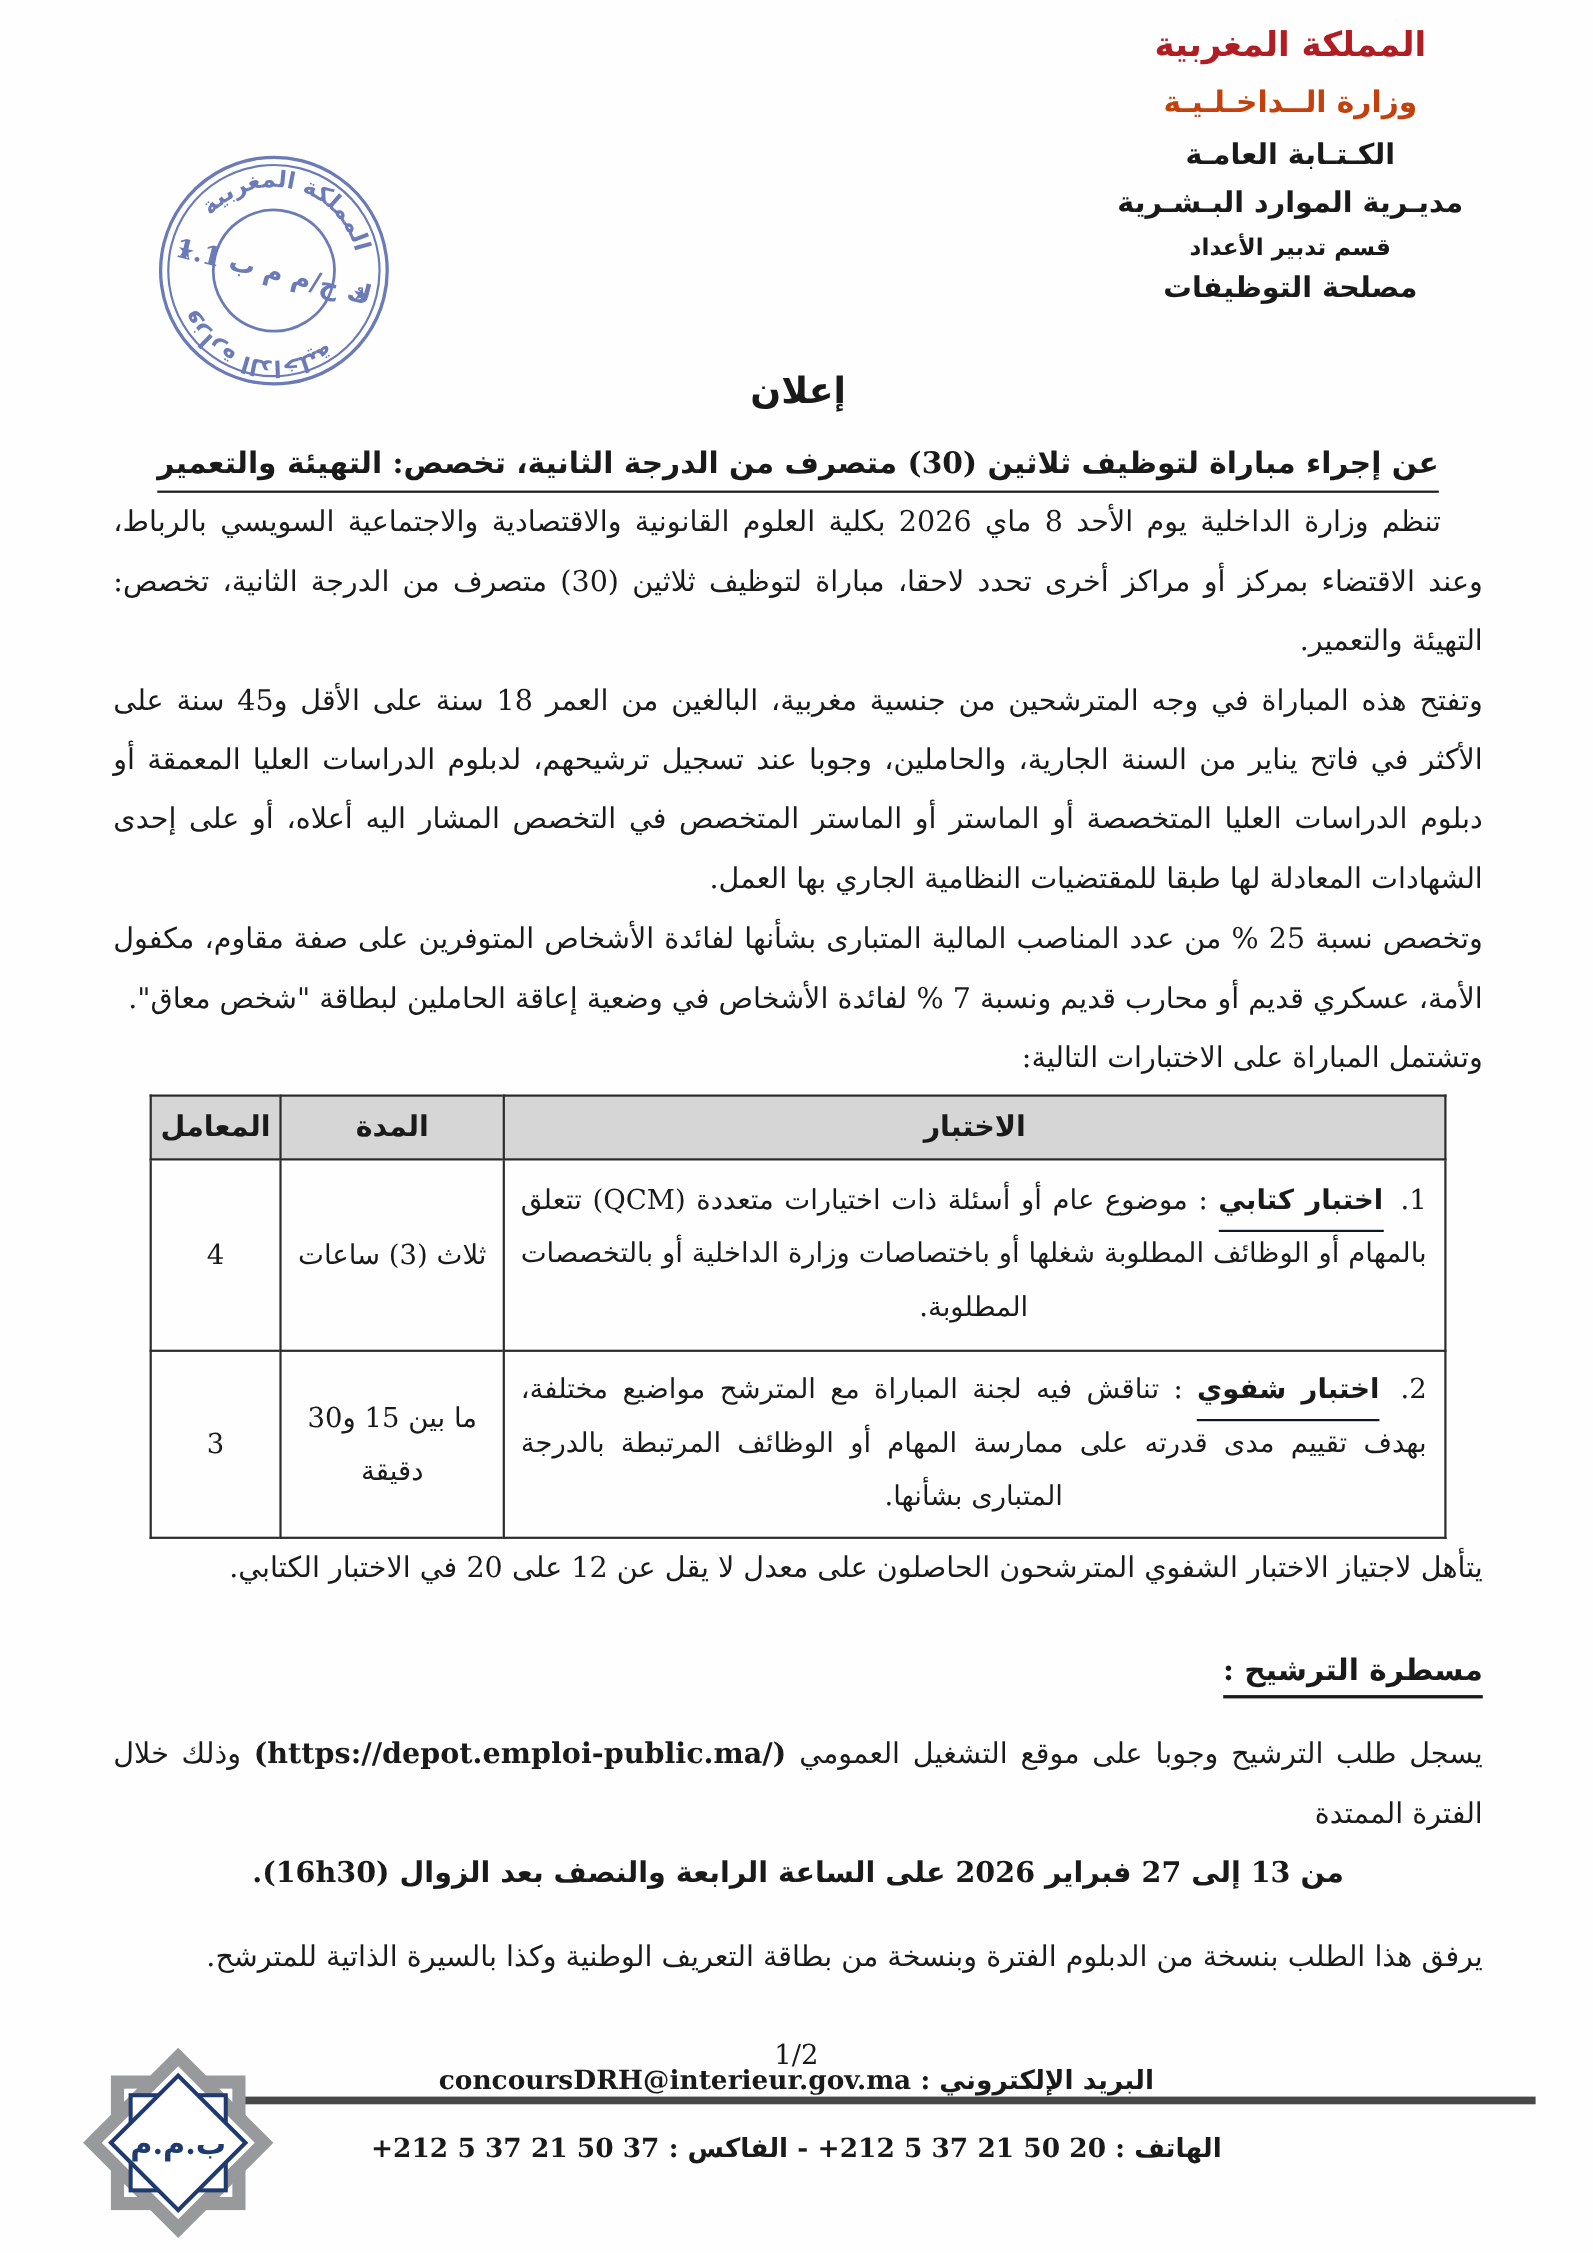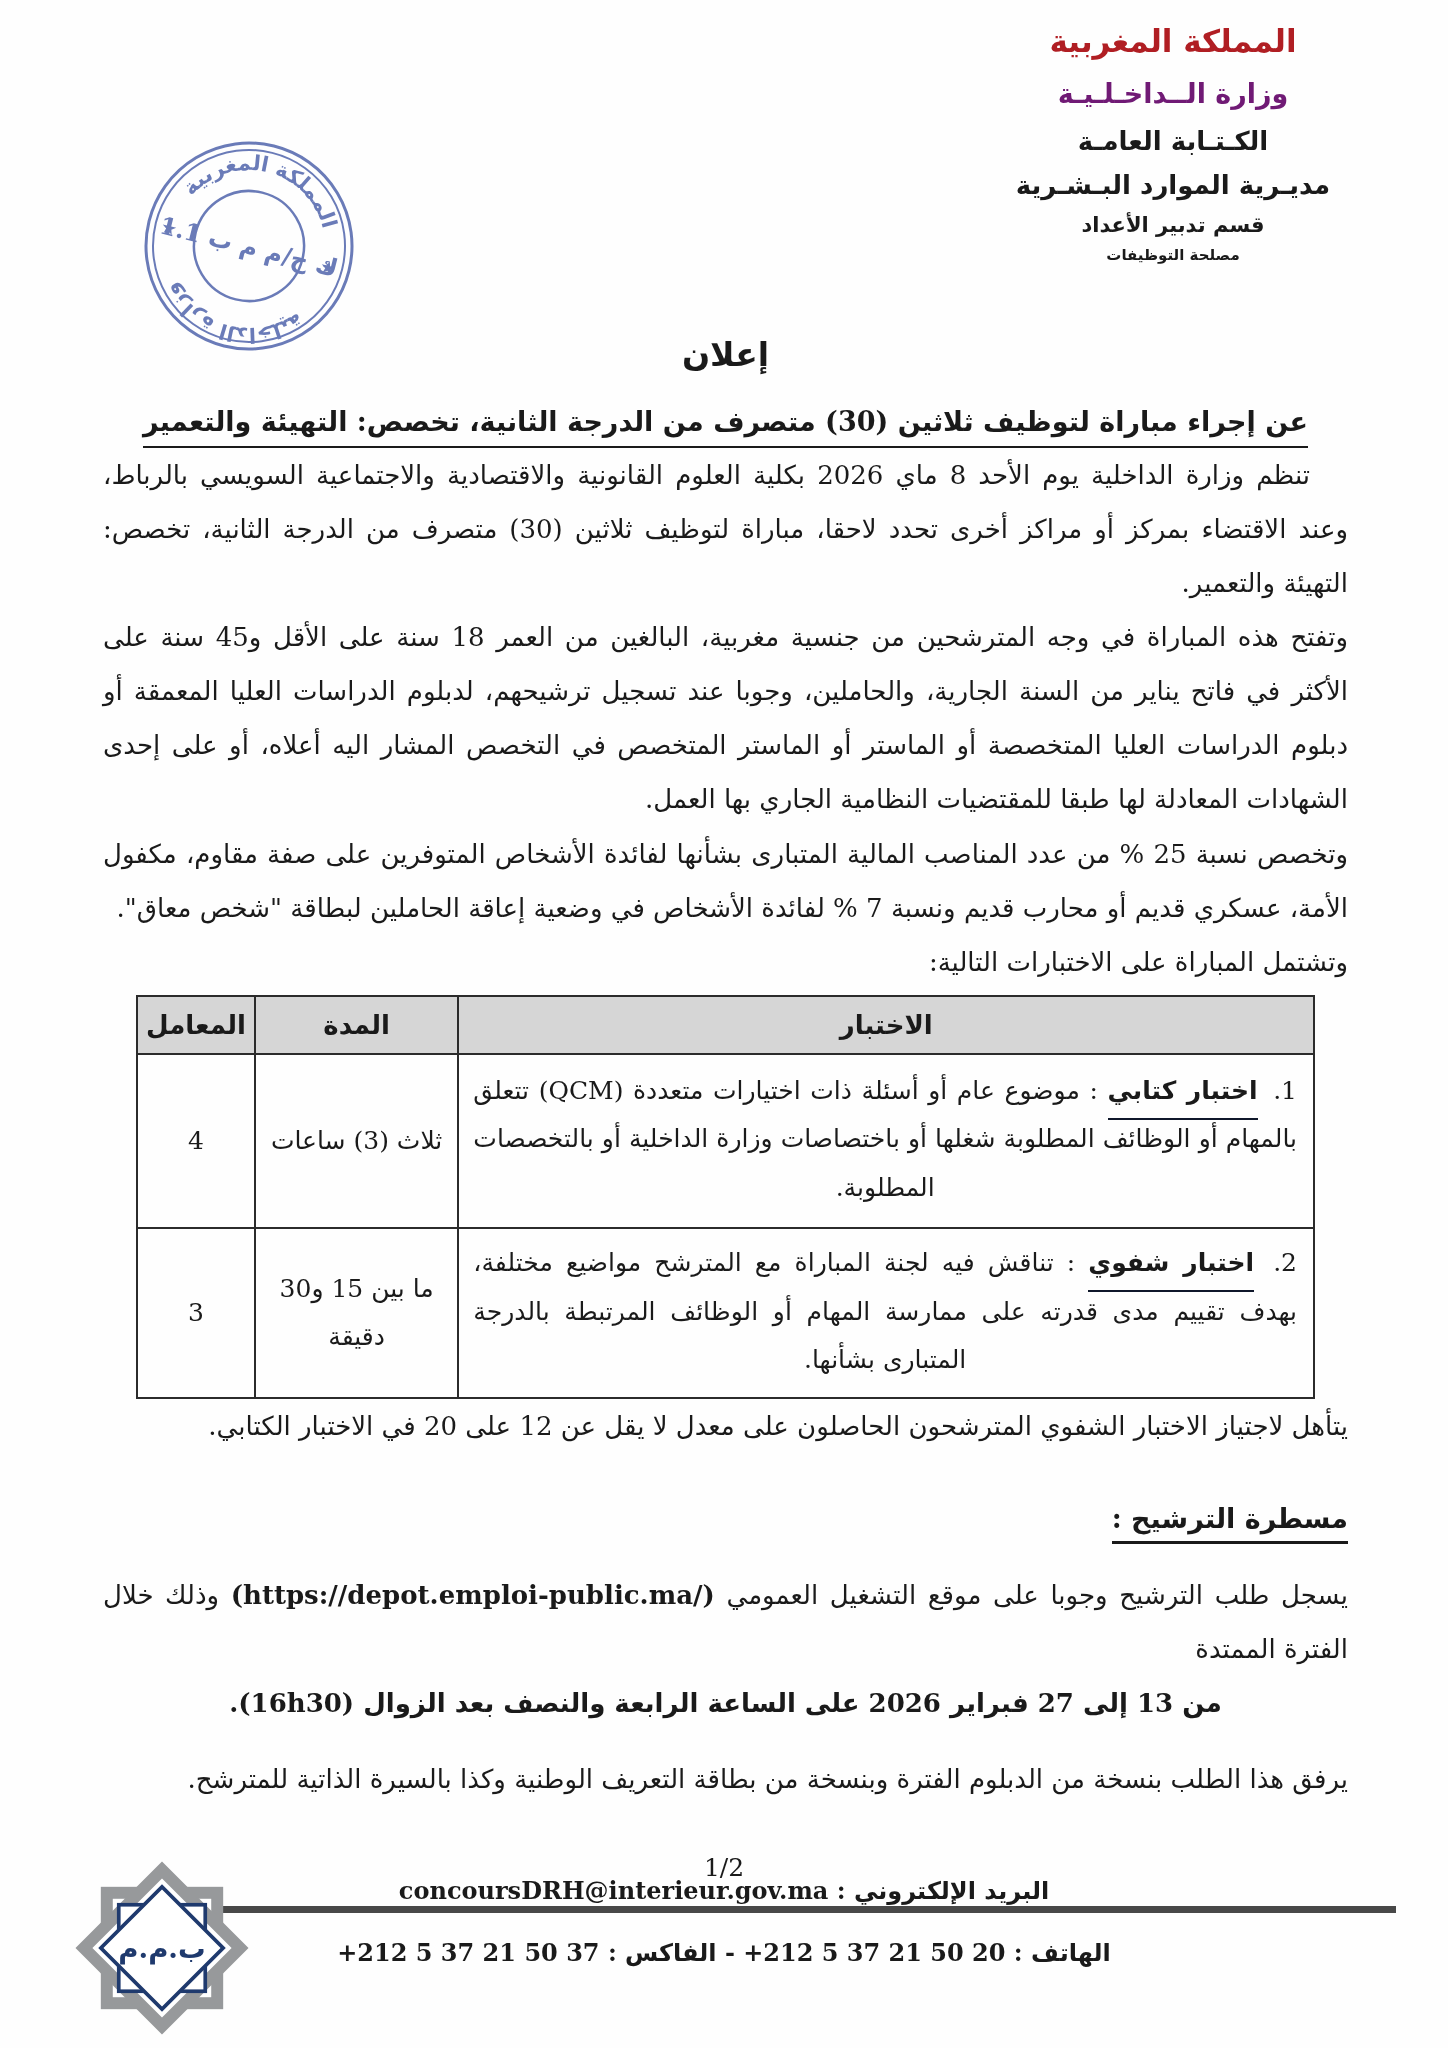--- a/index.html
+++ b/index.html
@@ -11,25 +11,25 @@
     direction:rtl;
     font-family:"DejaVu Serif","DejaVu Sans",sans-serif;
     color:#1a1a1a;
   }
   
   .header-block{
     position:absolute;top:22px;right:100px;width:350px;
     text-align:center;line-height:1.25;
   }
   .hdr-kingdom{font-size:31px;font-weight:bold;color:#b01e23;margin-bottom:16px;}
-  .hdr-ministry{font-size:27px;font-weight:bold;color:#701a75;margin-bottom:14px;}
+  .hdr-ministry{font-size:27px;font-weight:bold;color:#c2410c;margin-bottom:14px;}
   .hdr-secretariat{font-size:26px;font-weight:bold;margin-bottom:12px;}
   .hdr-directorate{font-size:26px;font-weight:bold;margin-bottom:10px;}
   .hdr-division{font-size:21px;font-weight:bold;margin-bottom:8px;}
-  .hdr-service{font-size:15px;font-weight:bold;text-align:center;}
+  .hdr-service{font-size:26px;font-weight:bold;text-align:center;}
   
   .stamp{position:absolute;left:143px;top:140px;width:212px;height:212px;opacity:.82;}
   
   .content{position:absolute;top:0;left:103px;right:100px;}
   .doc-title{margin-top:335px;text-align:center;font-size:33px;font-weight:bold;}
   .subtitle-wrap{text-align:center;margin-top:32px;}
   .subtitle{
     display:inline-block;font-size:27px;font-weight:bold;
     padding-bottom:9px;border-bottom:2px solid #1a1a1a;
   }

